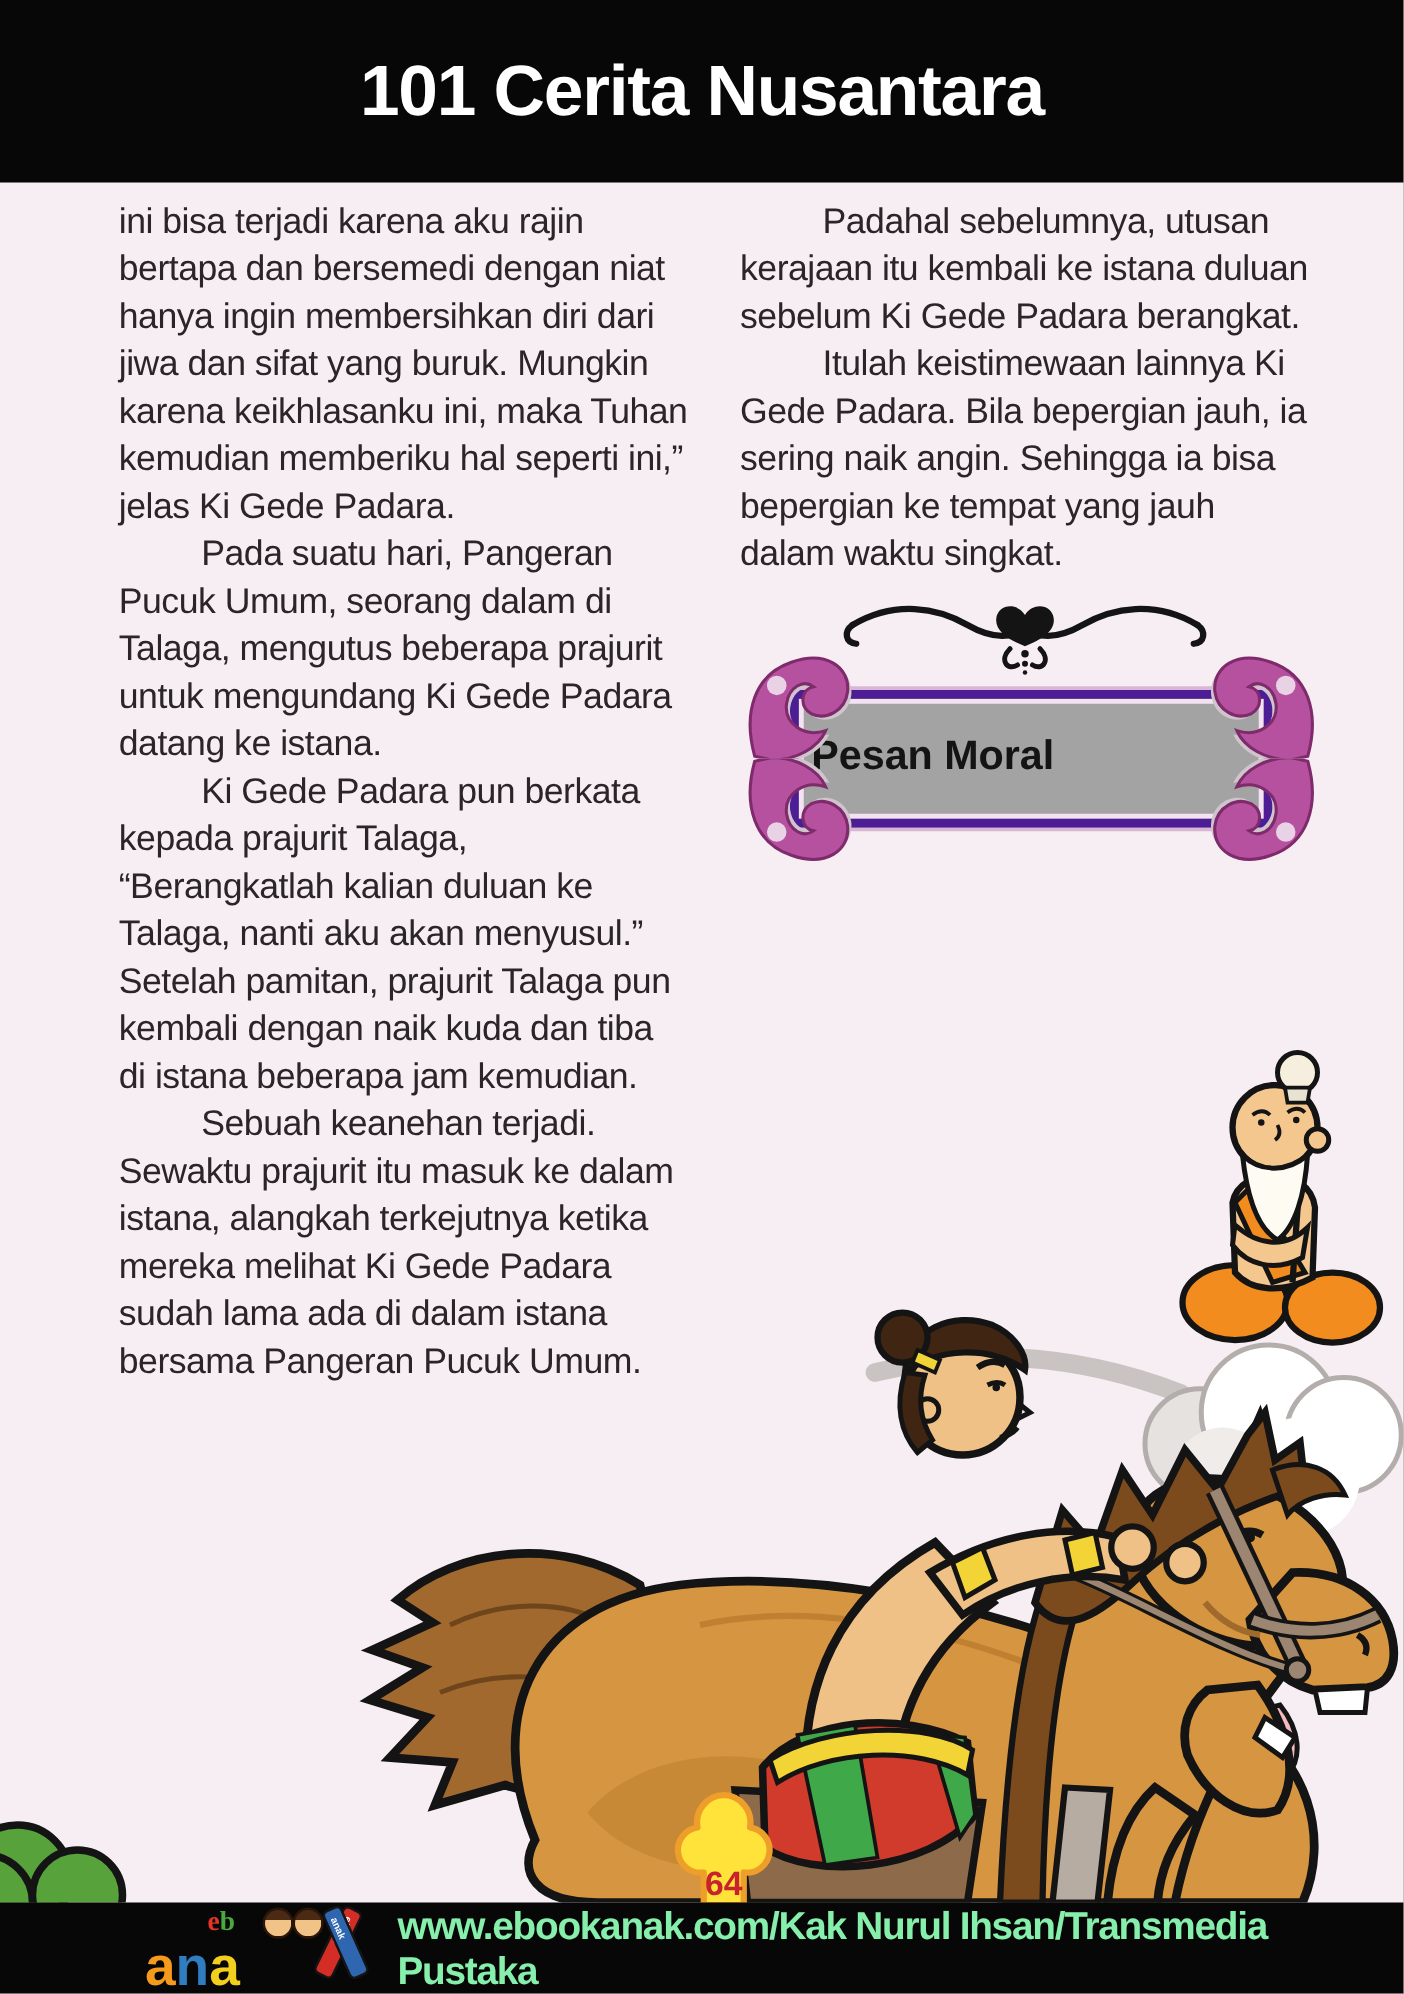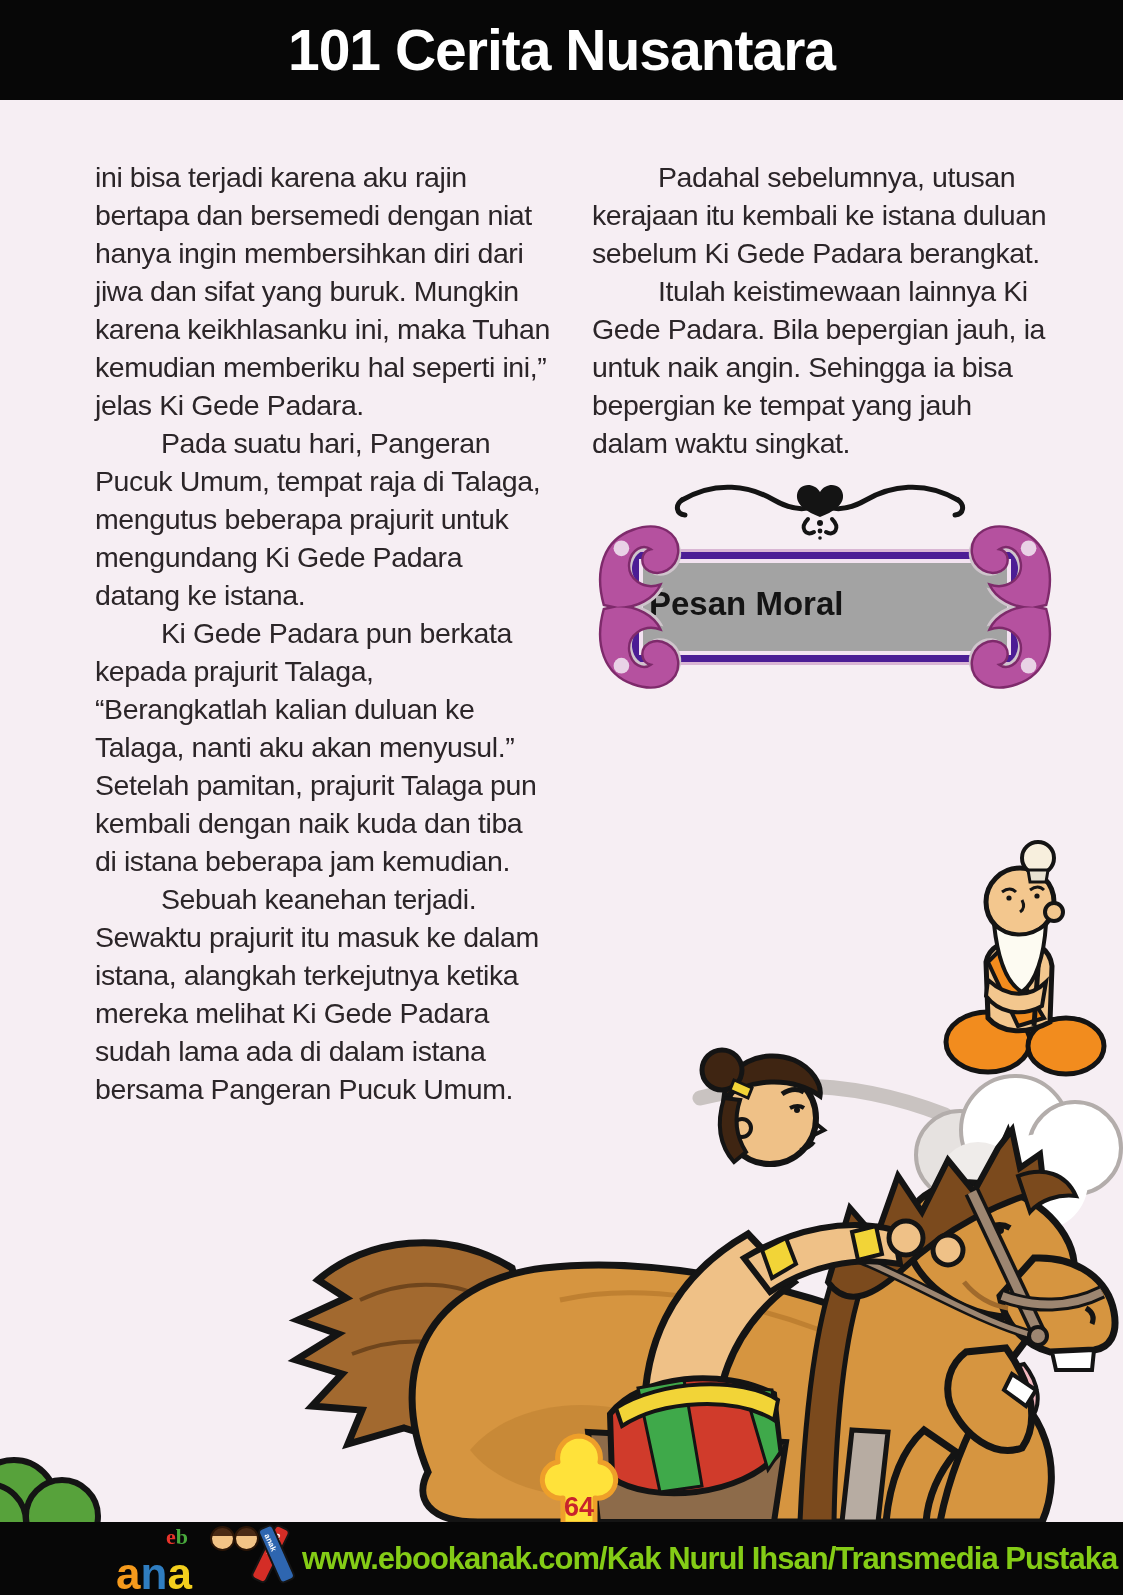--- a/index.html
+++ b/index.html
@@ -1,19 +1,19 @@
 <!DOCTYPE html>
 <html><head>
 <meta charset="utf-8">
 <style>
   html,body{margin:0;padding:0;background:#888;}
   .page{position:relative;width:1123px;height:1595px;margin:0 auto;background:#f6eef3;
         overflow:hidden;font-family:"Liberation Sans",sans-serif;}
   
-  .hdr{position:absolute;top:0;left:0;width:100%;height:100px;background:#070707;
+  .hdr{position:absolute;top:0;left:0;width:100%;height:146px;background:#070707;
        display:flex;align-items:center;justify-content:center;z-index:4;}
   .hdr h1{margin:0;color:#ffffff;font-size:57px;font-weight:bold;letter-spacing:-1px;}
   
   .columns{position:absolute;top:158px;left:85px;width:962px;display:flex;gap:32px;z-index:2;}
   .col{width:465px;font-size:28.5px;line-height:38px;color:#2b2528;letter-spacing:-0.4px;margin-left:10px;}
   .col p{margin:0;text-indent:66px;}
   .col p.cont{text-indent:0;}
   
   .divider{margin:16px 0 4px;text-align:center;height:62px;}
   
@@ -28,21 +28,21 @@
   .c-tr{top:-40px;right:-44px;transform:scaleX(-1);}
   .c-bl{bottom:-40px;left:-44px;transform:scaleY(-1);}
   .c-br{bottom:-40px;right:-44px;transform:scale(-1,-1);}
   
   .illu{position:absolute;left:0;top:830px;width:1123px;height:692px;z-index:1;}
   
   .badge{position:absolute;left:537px;top:1432px;width:84px;height:92px;z-index:3;}
   
   .ftr{position:absolute;bottom:0;left:0;width:100%;height:73px;background:#070707;
        display:flex;align-items:center;z-index:6;}
-  .credit{color:#84cc16;font-size:31px;font-weight:bold;letter-spacing:-1px;margin-left:8px;}
+  .credit{color:#86efac;font-size:31px;font-weight:bold;letter-spacing:-1px;margin-left:24px;}
   
   .logo{position:relative;width:178px;height:66px;margin-left:116px;flex:0 0 auto;}
   .logo .eb{position:absolute;top:-4px;left:50px;font-size:22px;font-weight:bold;line-height:30px;font-family:Liberation Serif, serif;}
   .logo .l-e{color:#e8332a;} .logo .l-b{color:#48a93c;}
   .logo .face{position:absolute;top:0;width:21px;height:21px;border-radius:50%;
         border:2px solid #2a1507;background:linear-gradient(#4a2a15 40%,#f2c386 40%);}
   .logo .f1{left:94px;} .logo .f2{left:118px;}
   .logo .pk{position:absolute;top:-2px;width:13px;height:56px;border-radius:5px;border:2px solid #141414;}
   .logo .k1{left:146px;background:#d42d26;transform:rotate(26deg);}
   .logo .k2{left:152px;background:#2e66b0;transform:rotate(-24deg);}
@@ -56,27 +56,27 @@
 
 <div class="page">
 
   <div class="hdr">
     <h1>101 Cerita Nusantara</h1>
   </div>
 
   <div class="columns">
     <section class="col">
       <p class="cont">ini bisa terjadi karena aku rajin bertapa dan bersemedi dengan niat hanya ingin membersihkan diri dari jiwa dan sifat yang buruk. Mungkin karena keikhlasanku ini, maka Tuhan kemudian memberiku hal seperti ini,” jelas Ki Gede Padara.</p>
-      <p>Pada suatu hari, Pangeran Pucuk Umum, tempat raja di Talaga, mengutus beberapa prajurit untuk mengundang Ki Gede Padara datang ke istana.</p>
+      <p>Pada suatu hari, Pangeran Pucuk Umum, seorang dalam di Talaga, mengutus beberapa prajurit untuk mengundang Ki Gede Padara datang ke istana.</p>
       <p>Ki Gede Padara pun berkata kepada prajurit Talaga, “Berangkatlah kalian duluan ke Talaga, nanti aku akan menyusul.” Setelah pamitan, prajurit Talaga pun kembali dengan naik kuda dan tiba di istana beberapa jam kemudian.</p>
       <p>Sebuah keanehan terjadi. Sewaktu prajurit itu masuk ke dalam istana, alangkah terkejutnya ketika mereka melihat Ki Gede Padara sudah lama ada di dalam istana bersama Pangeran Pucuk Umum.</p>
     </section>
     <section class="col">
       <p>Padahal sebelumnya, utusan kerajaan itu kembali ke istana duluan sebelum Ki Gede Padara berangkat.</p>
-      <p>Itulah keistimewaan lainnya Ki Gede Padara. Bila bepergian jauh, ia untuk naik angin. Sehingga ia bisa bepergian ke tempat yang jauh dalam waktu singkat.</p>
+      <p>Itulah keistimewaan lainnya Ki Gede Padara. Bila bepergian jauh, ia sering naik angin. Sehingga ia bisa bepergian ke tempat yang jauh dalam waktu singkat.</p>
 
       <div class="divider">
         <svg width="300" height="62" viewBox="0 0 300 62">
           <g fill="none" stroke="#141414" stroke-width="5" stroke-linecap="round">
             <path d="M 12 22 C 46 2 80 8 104 22 C 118 30 130 33 142 29"></path>
             <path d="M 288 22 C 254 2 220 8 196 22 C 182 30 170 33 158 29"></path>
             <path d="M 12 22 C 5 27 6 36 15 37"></path>
             <path d="M 288 22 C 295 27 294 36 285 37"></path>
           </g>
           <path d="M 150 14 C 143 3 128 6 127 17 C 126 27 137 34 150 39 C 163 34 174 27 173 17 C 172 6 157 3 150 14 Z" fill="#141414"></path>

